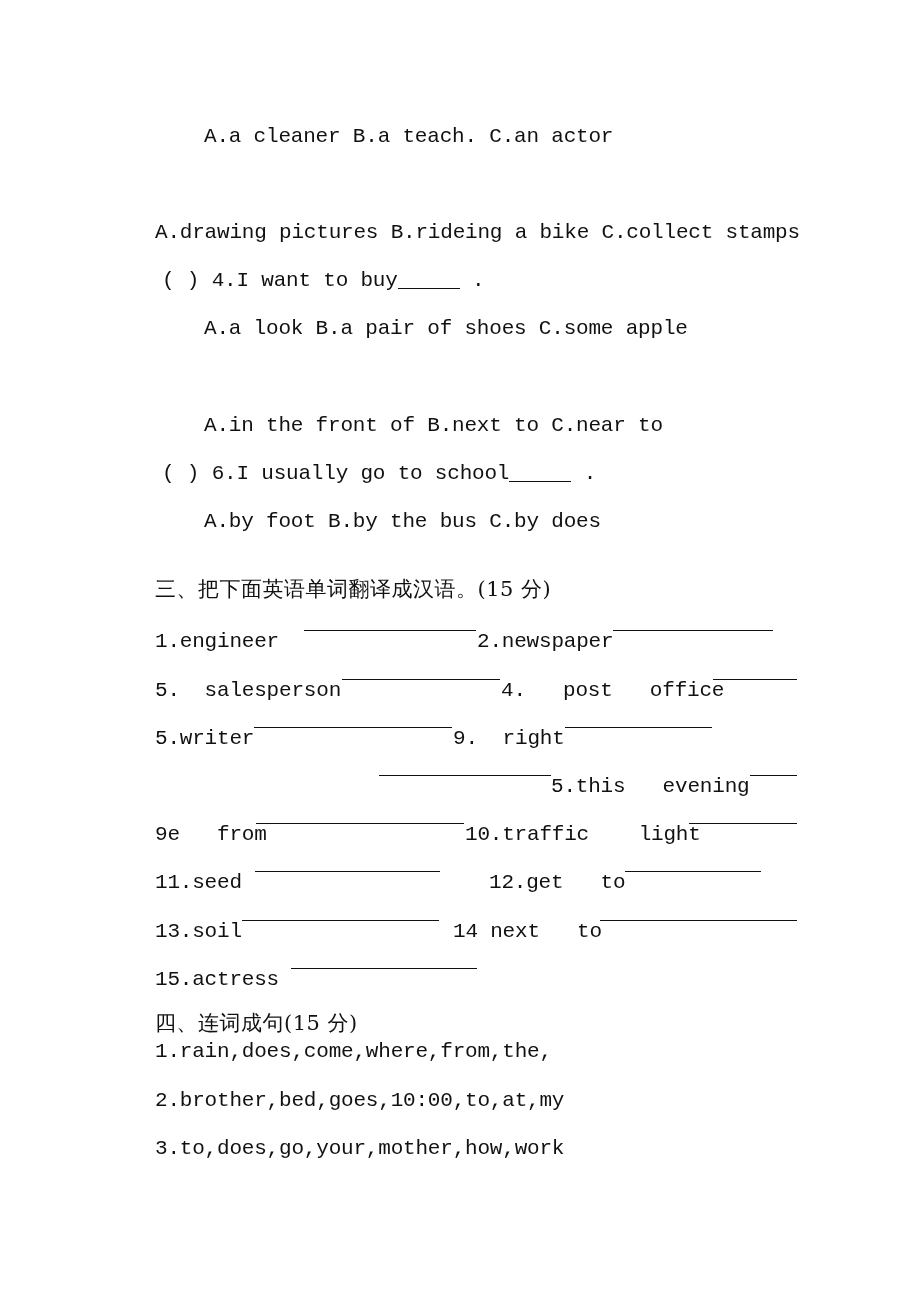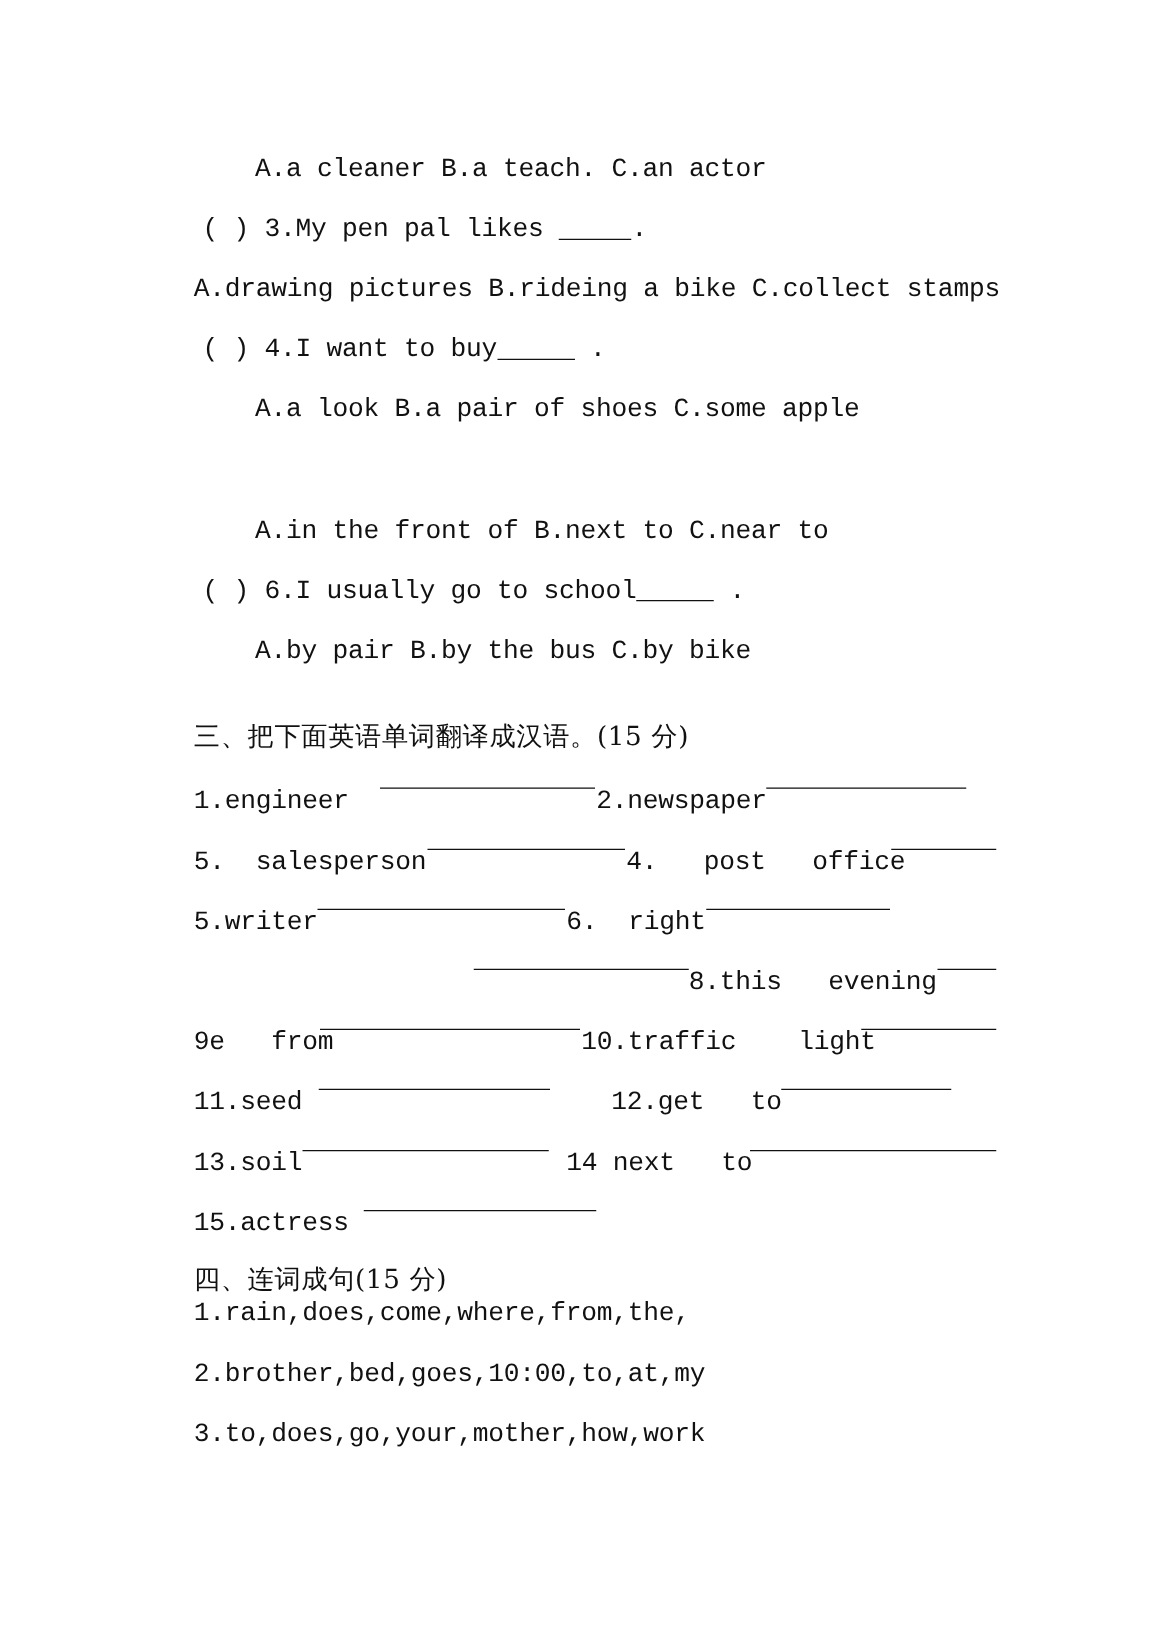--- a/index.html
+++ b/index.html
@@ -62,50 +62,49 @@
       border-bottom: 1.5px solid #111;
     }
   </style>
 </head>
 <body>
 
 <div class="page">
 
   <div class="line indent" style="top:122px">A.a cleaner B.a teach. C.an actor</div>
 
-  <div class="line paren" style="top:170px"><span>( )</span> <span>3.My pen pal likes </span><span class="blank" style="width:58px"></span><span>.</span></div>
   <div class="line" style="top:218px">A.drawing pictures B.rideing a bike C.collect stamps</div>
 
   <div class="line paren" style="top:266px"><span>( )</span> <span>4.I want to buy</span><span class="blank" style="width:62px"></span><span> .</span></div>
   <div class="line indent" style="top:314px">A.a look B.a pair of shoes C.some apple</div>
 
   <div class="line indent" style="top:411px">A.in the front of B.next to C.near to</div>
 
   <div class="line paren" style="top:459px"><span>( )</span> <span>6.I usually go to school</span><span class="blank" style="width:62px"></span><span> .</span></div>
-  <div class="line indent" style="top:507px">A.by pair B.by the bus C.by bike</div>
+  <div class="line indent" style="top:507px">A.by foot B.by the bus C.by does</div>
 
   <div class="line heading" style="top:555px">三、把下面英语单词翻译成汉语。(15 分)</div>
 
   <div class="cell" style="left:139px;top:603px">1.engineer</div>
   <div class="uline" style="left:288px;width:172px;top:630px"></div>
   <div class="cell" style="left:461px;top:603px">2.newspaper</div>
   <div class="uline" style="left:597px;width:160px;top:630px"></div>
 
   <div class="cell" style="left:139px;top:652px">5.  salesperson</div>
   <div class="uline" style="left:326px;width:158px;top:679px"></div>
   <div class="cell" style="left:485px;top:652px">4.   post   office</div>
   <div class="uline" style="left:697px;width:84px;top:679px"></div>
 
   <div class="cell" style="left:139px;top:700px">5.writer</div>
   <div class="uline" style="left:238px;width:198px;top:727px"></div>
-  <div class="cell" style="left:437px;top:700px">6.  right</div>
+  <div class="cell" style="left:437px;top:700px">9.  right</div>
   <div class="uline" style="left:549px;width:147px;top:727px"></div>
 
   <div class="uline" style="left:363px;width:172px;top:775px"></div>
-  <div class="cell" style="left:535px;top:748px">8.this   evening</div>
+  <div class="cell" style="left:535px;top:748px">5.this   evening</div>
   <div class="uline" style="left:734px;width:47px;top:775px"></div>
 
   <div class="cell" style="left:139px;top:796px">9e   from</div>
   <div class="uline" style="left:240px;width:208px;top:823px"></div>
   <div class="cell" style="left:449px;top:796px">10.traffic    light</div>
   <div class="uline" style="left:673px;width:108px;top:823px"></div>
 
   <div class="cell" style="left:139px;top:844px">11.seed</div>
   <div class="uline" style="left:239px;width:185px;top:871px"></div>
   <div class="cell" style="left:473px;top:844px">12.get   to</div>

